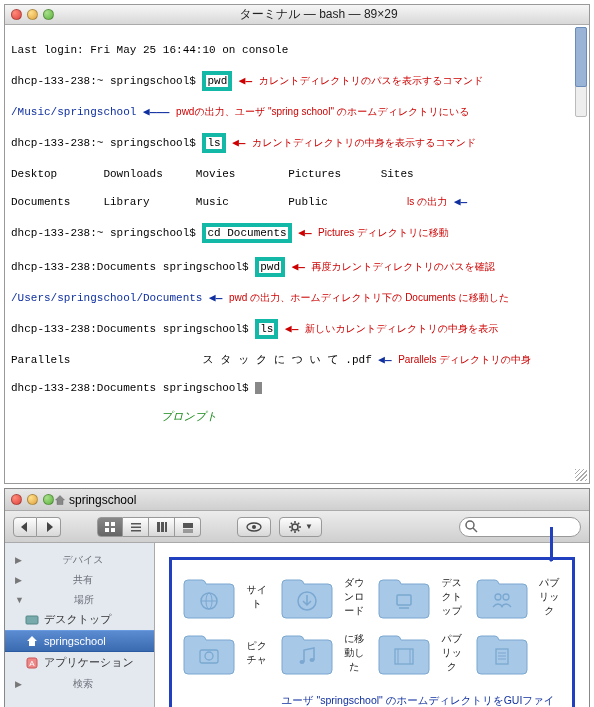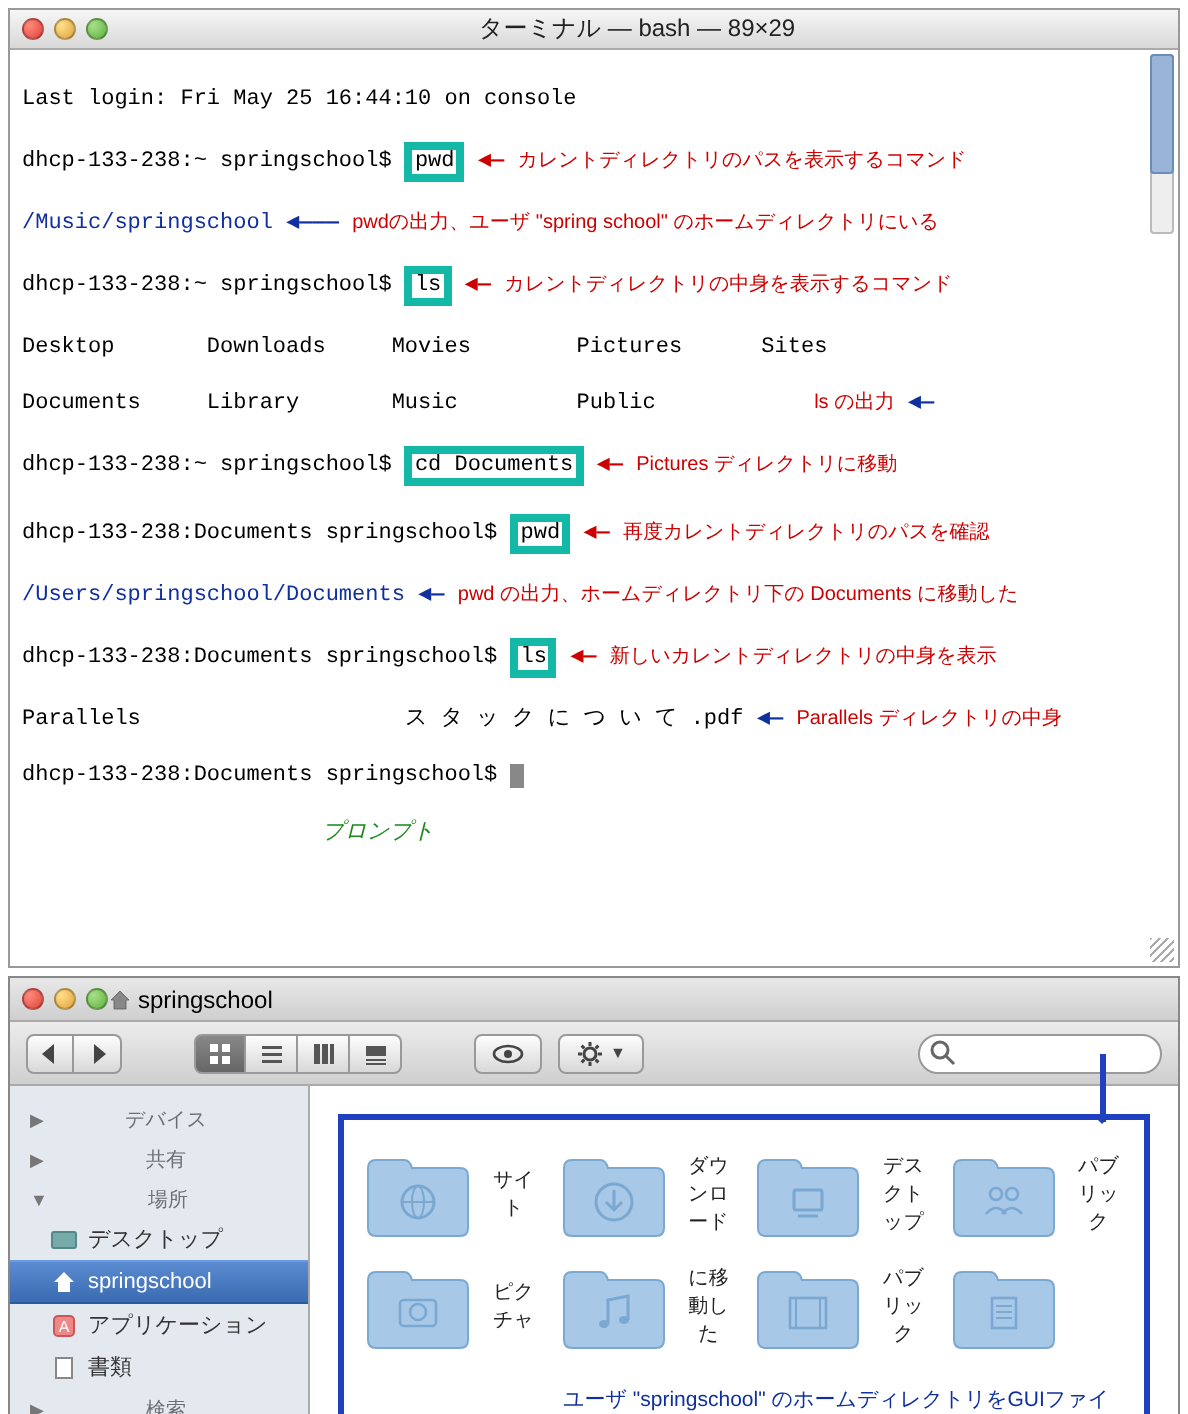--- a/index.html
+++ b/index.html
@@ -228,28 +228,20 @@
         </div>
       <div class="sb-item">
           <span class="sb-icon">
             <svg width="14" height="14">
               <rect x="2" y="2" width="10" height="10" rx="2" fill="#e88" stroke="#c55"></rect>
               <text x="7" y="10" font-size="8" text-anchor="middle" fill="#fff">A</text>
             </svg>
           </span>
           <span>アプリケーション</span>
         </div>
-      <div class="sb-item">
-          <span class="sb-icon">
-            <svg width="14" height="14">
-              <rect x="3" y="2" width="8" height="10" fill="#fff" stroke="#888"></rect>
-            </svg>
-          </span>
-          <span>書類</span>
-        </div>
       <div class="sb-header">
           <span class="tri">▶</span>
           <span>検索</span>
           <span></span>
         </div>
     </div>
 
     <div class="content">
       <div class="long-arrow"></div>
       <div class="bluebox">

